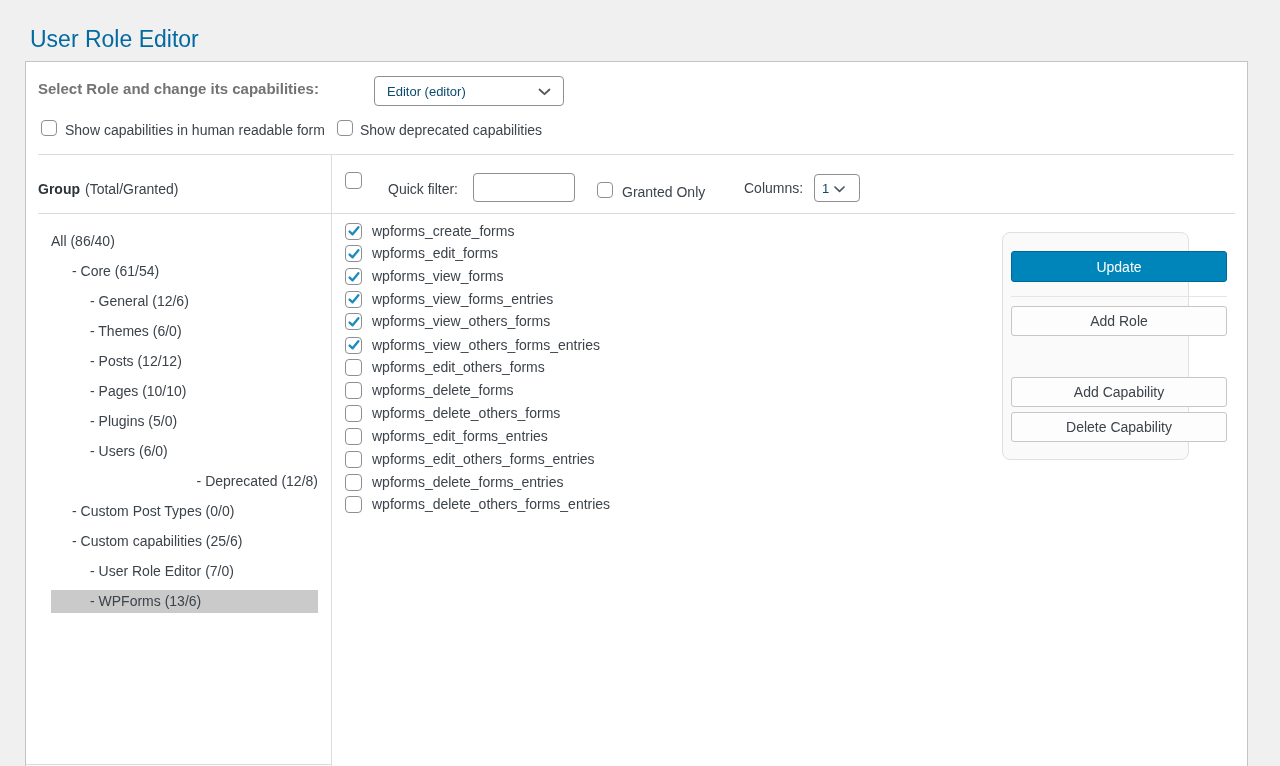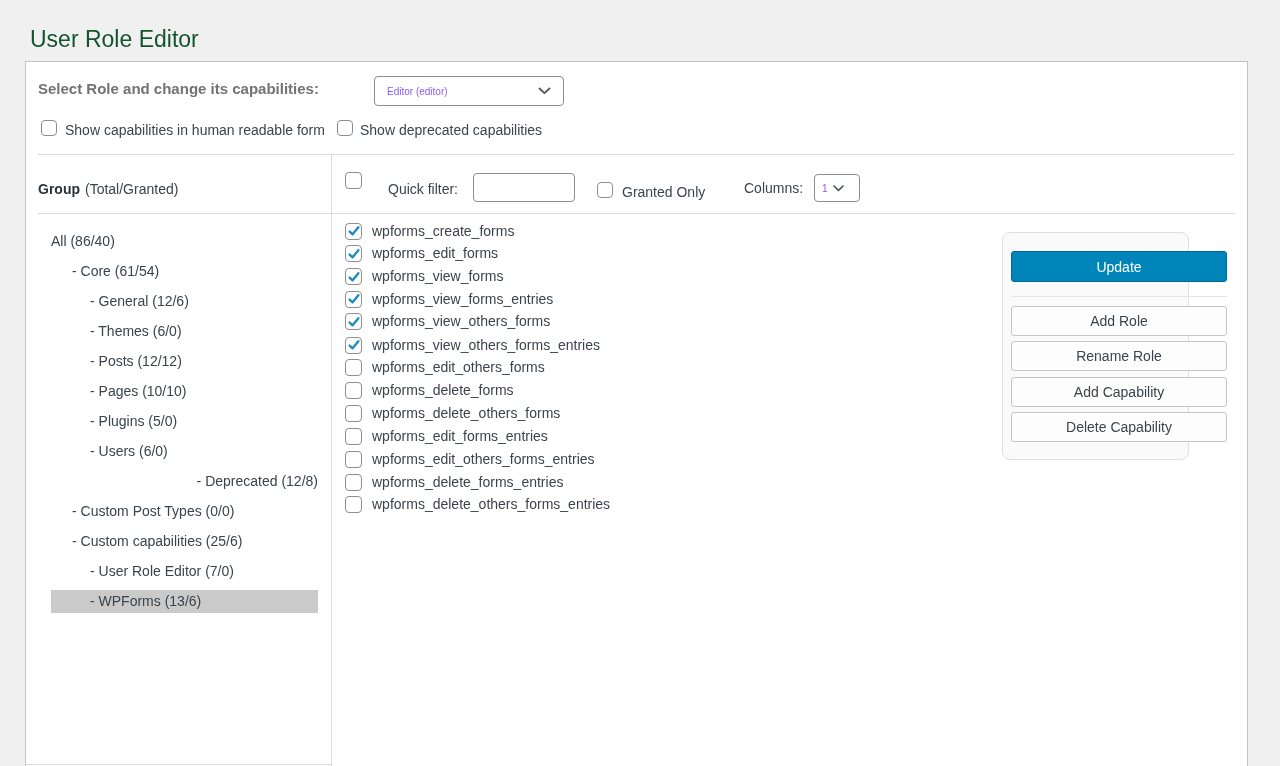--- a/index.html
+++ b/index.html
@@ -8,33 +8,33 @@
     position:relative;
     background:#f0f0f1;
     font-family:"Liberation Sans","DejaVu Sans",sans-serif;
     color:#3c434a;
     -webkit-font-smoothing:antialiased;
   }
   .abs { position:absolute; }
 
   .page-title {
     left:30px; top:25px;
-    font-size:23px; font-weight:400; color:#14532d; line-height:1.3;
+    font-size:23px; font-weight:400; color:#0369a1; line-height:1.3;
   }
 
   .panel {
     left:25px; top:61px; width:1223px; height:712px;
     background:#fff; border:1px solid #c3c4c7;
   }
 
   
   .role-label { left:38px; top:80px; font-size:15px; font-weight:700; color:#737373; }
   .select-box {
     background:#fff; border:1px solid #8c8f94; border-radius:4px;
-    display:flex; align-items:center; font-size:10px; color:#8b5cf6;
+    display:flex; align-items:center; font-size:13px; color:#0c4a6e;
     cursor:pointer;
   }
   .role-select { left:374px; top:76px; width:190px; height:30px; padding:0 12px; }
   .role-select .chev { margin-left:auto; }
 
   
   .cb {
     width:16px; height:16px; background:#fff;
     border:1px solid #8c8f94; border-radius:4px;
     display:inline-flex; align-items:center; justify-content:center;
@@ -246,18 +246,17 @@
     <div class="cap-row" style="top: 496.46px;">
       <span class="cb"></span>
       <span class="cap-label">wpforms_delete_others_forms_entries</span>
     </div>
   </div>
 
 <div class="abs actions-panel">
   <button class="btn btn-primary">Update</button>
   <div class="actions-divider"></div>
   <button class="btn btn-secondary btn-add-role">Add Role</button>
-  <button class="btn btn-secondary btn-rename-role">Rename Role</button>
   <button class="btn btn-secondary btn-add-cap">Add Capability</button>
   <button class="btn btn-secondary btn-del-cap">Delete Capability</button>
 </div>
 
 <div class="abs hr bottom-hr"></div>
 
 </body></html>

